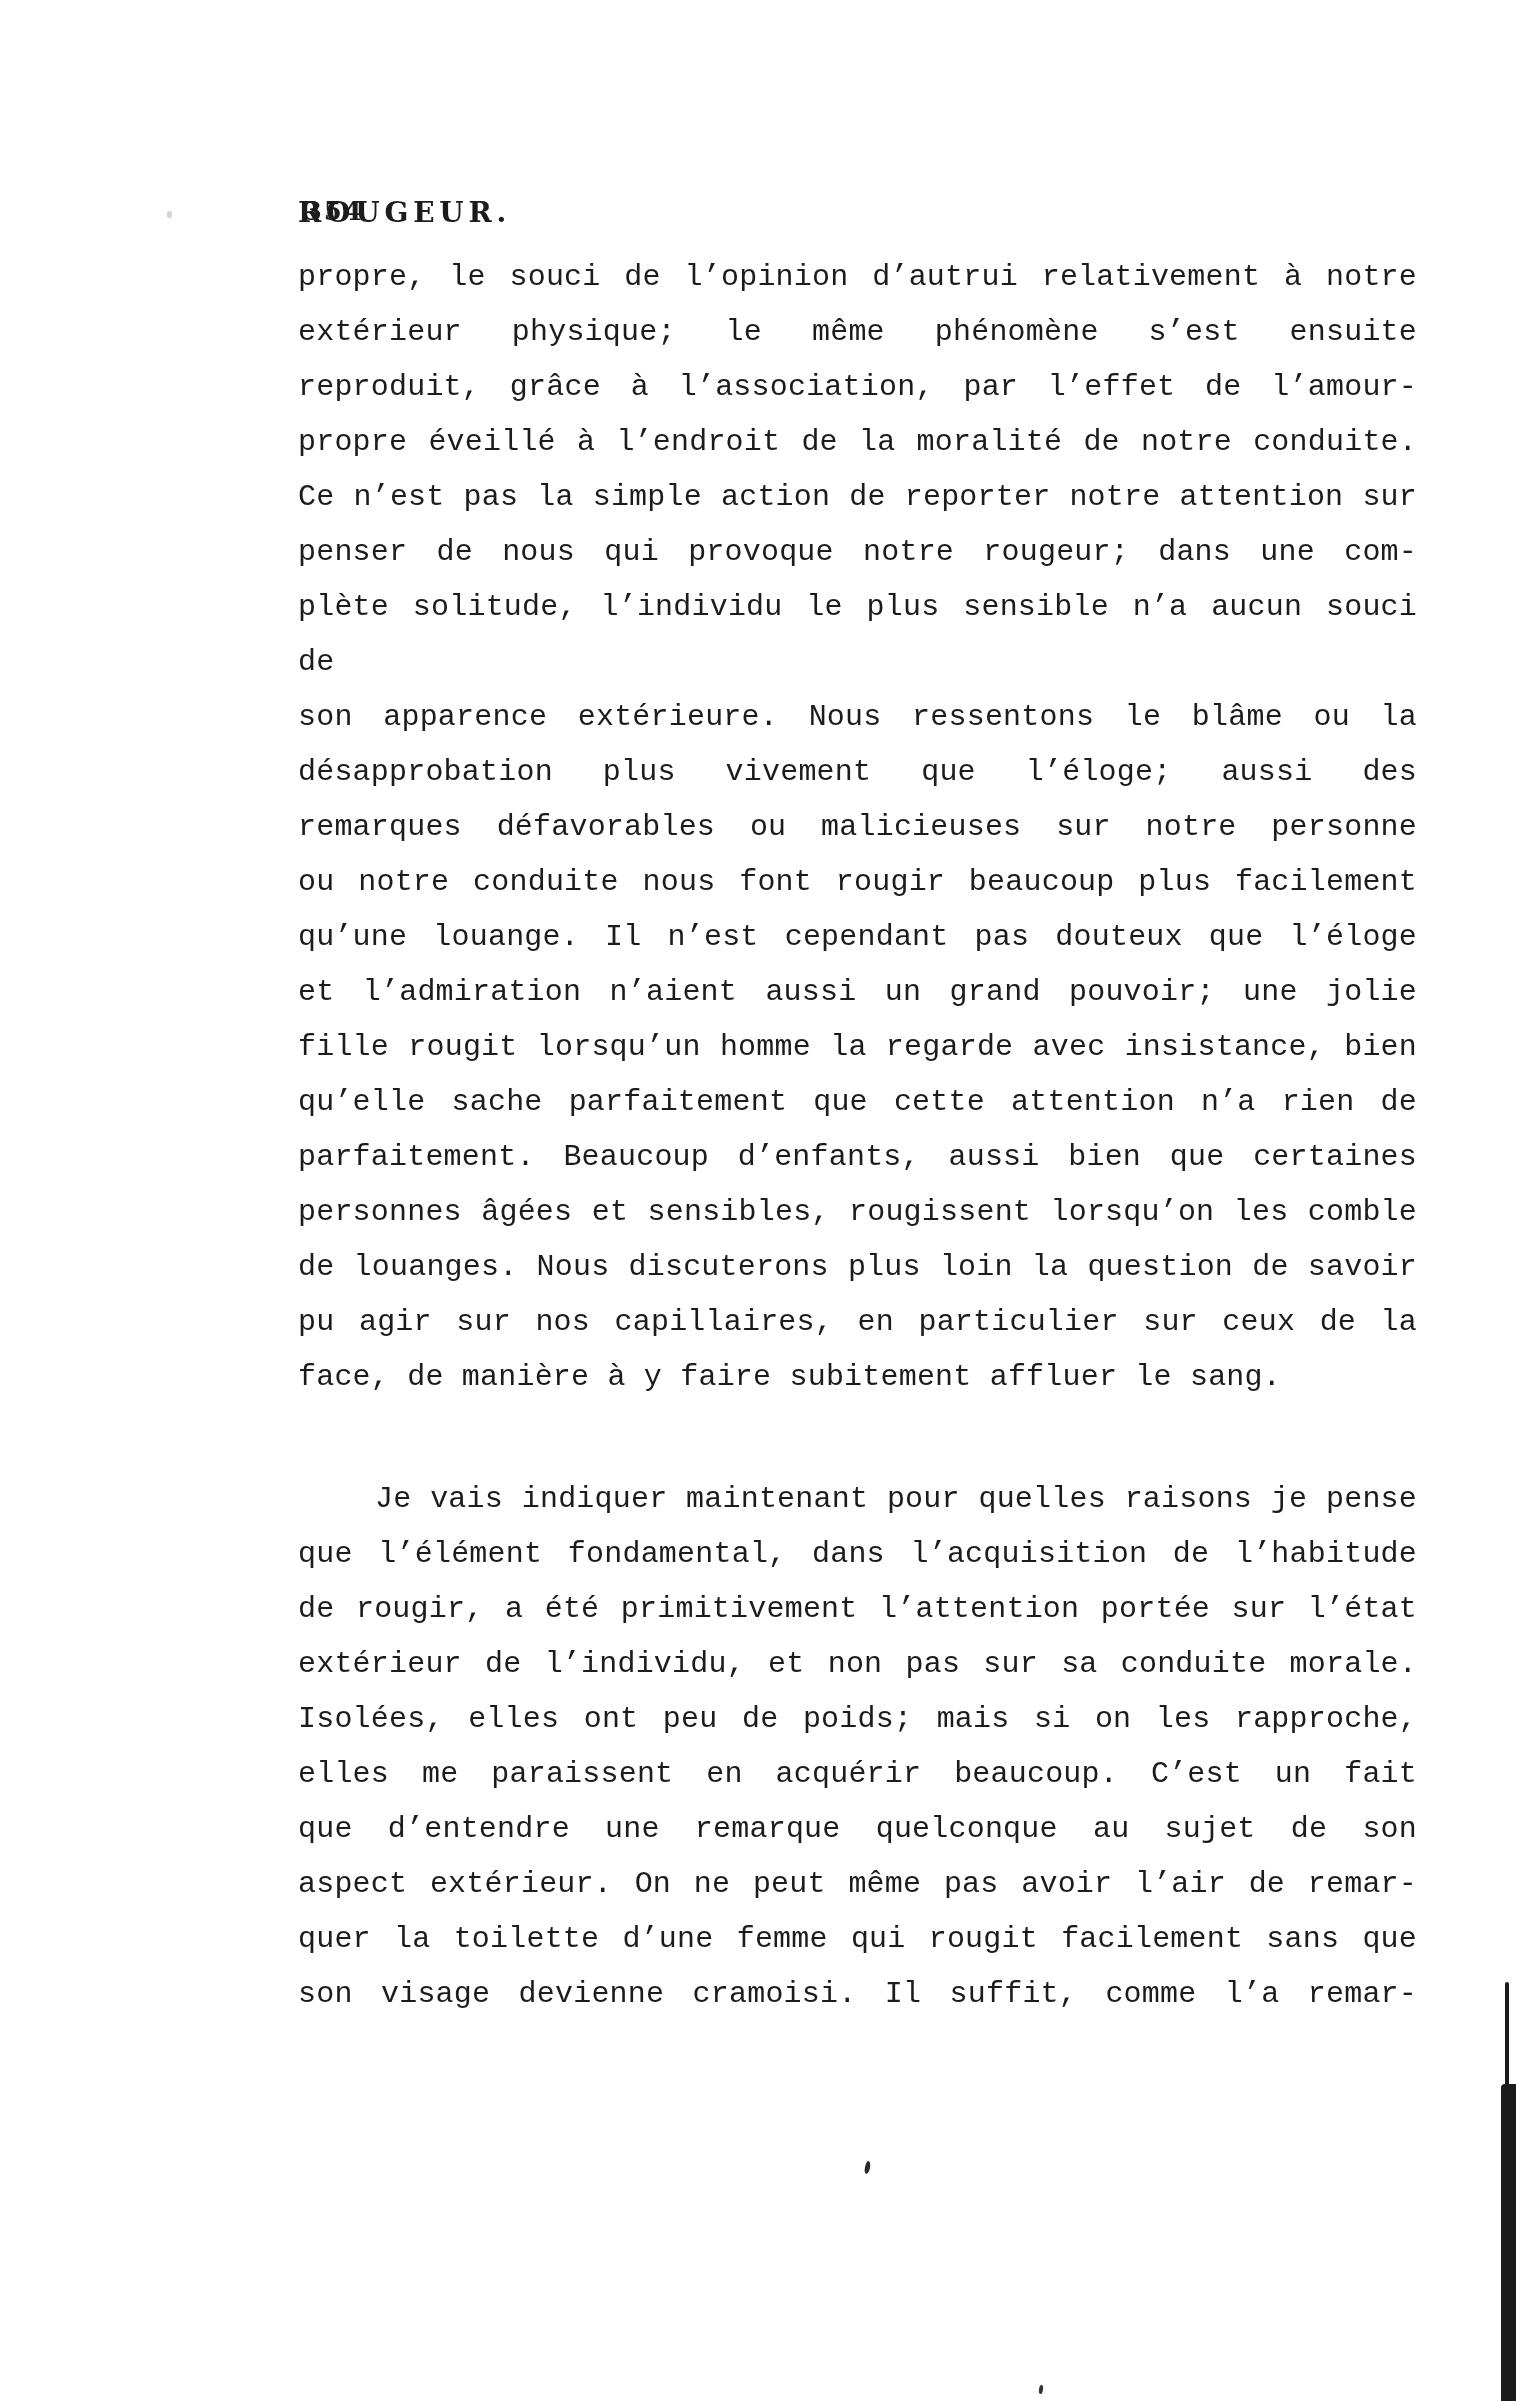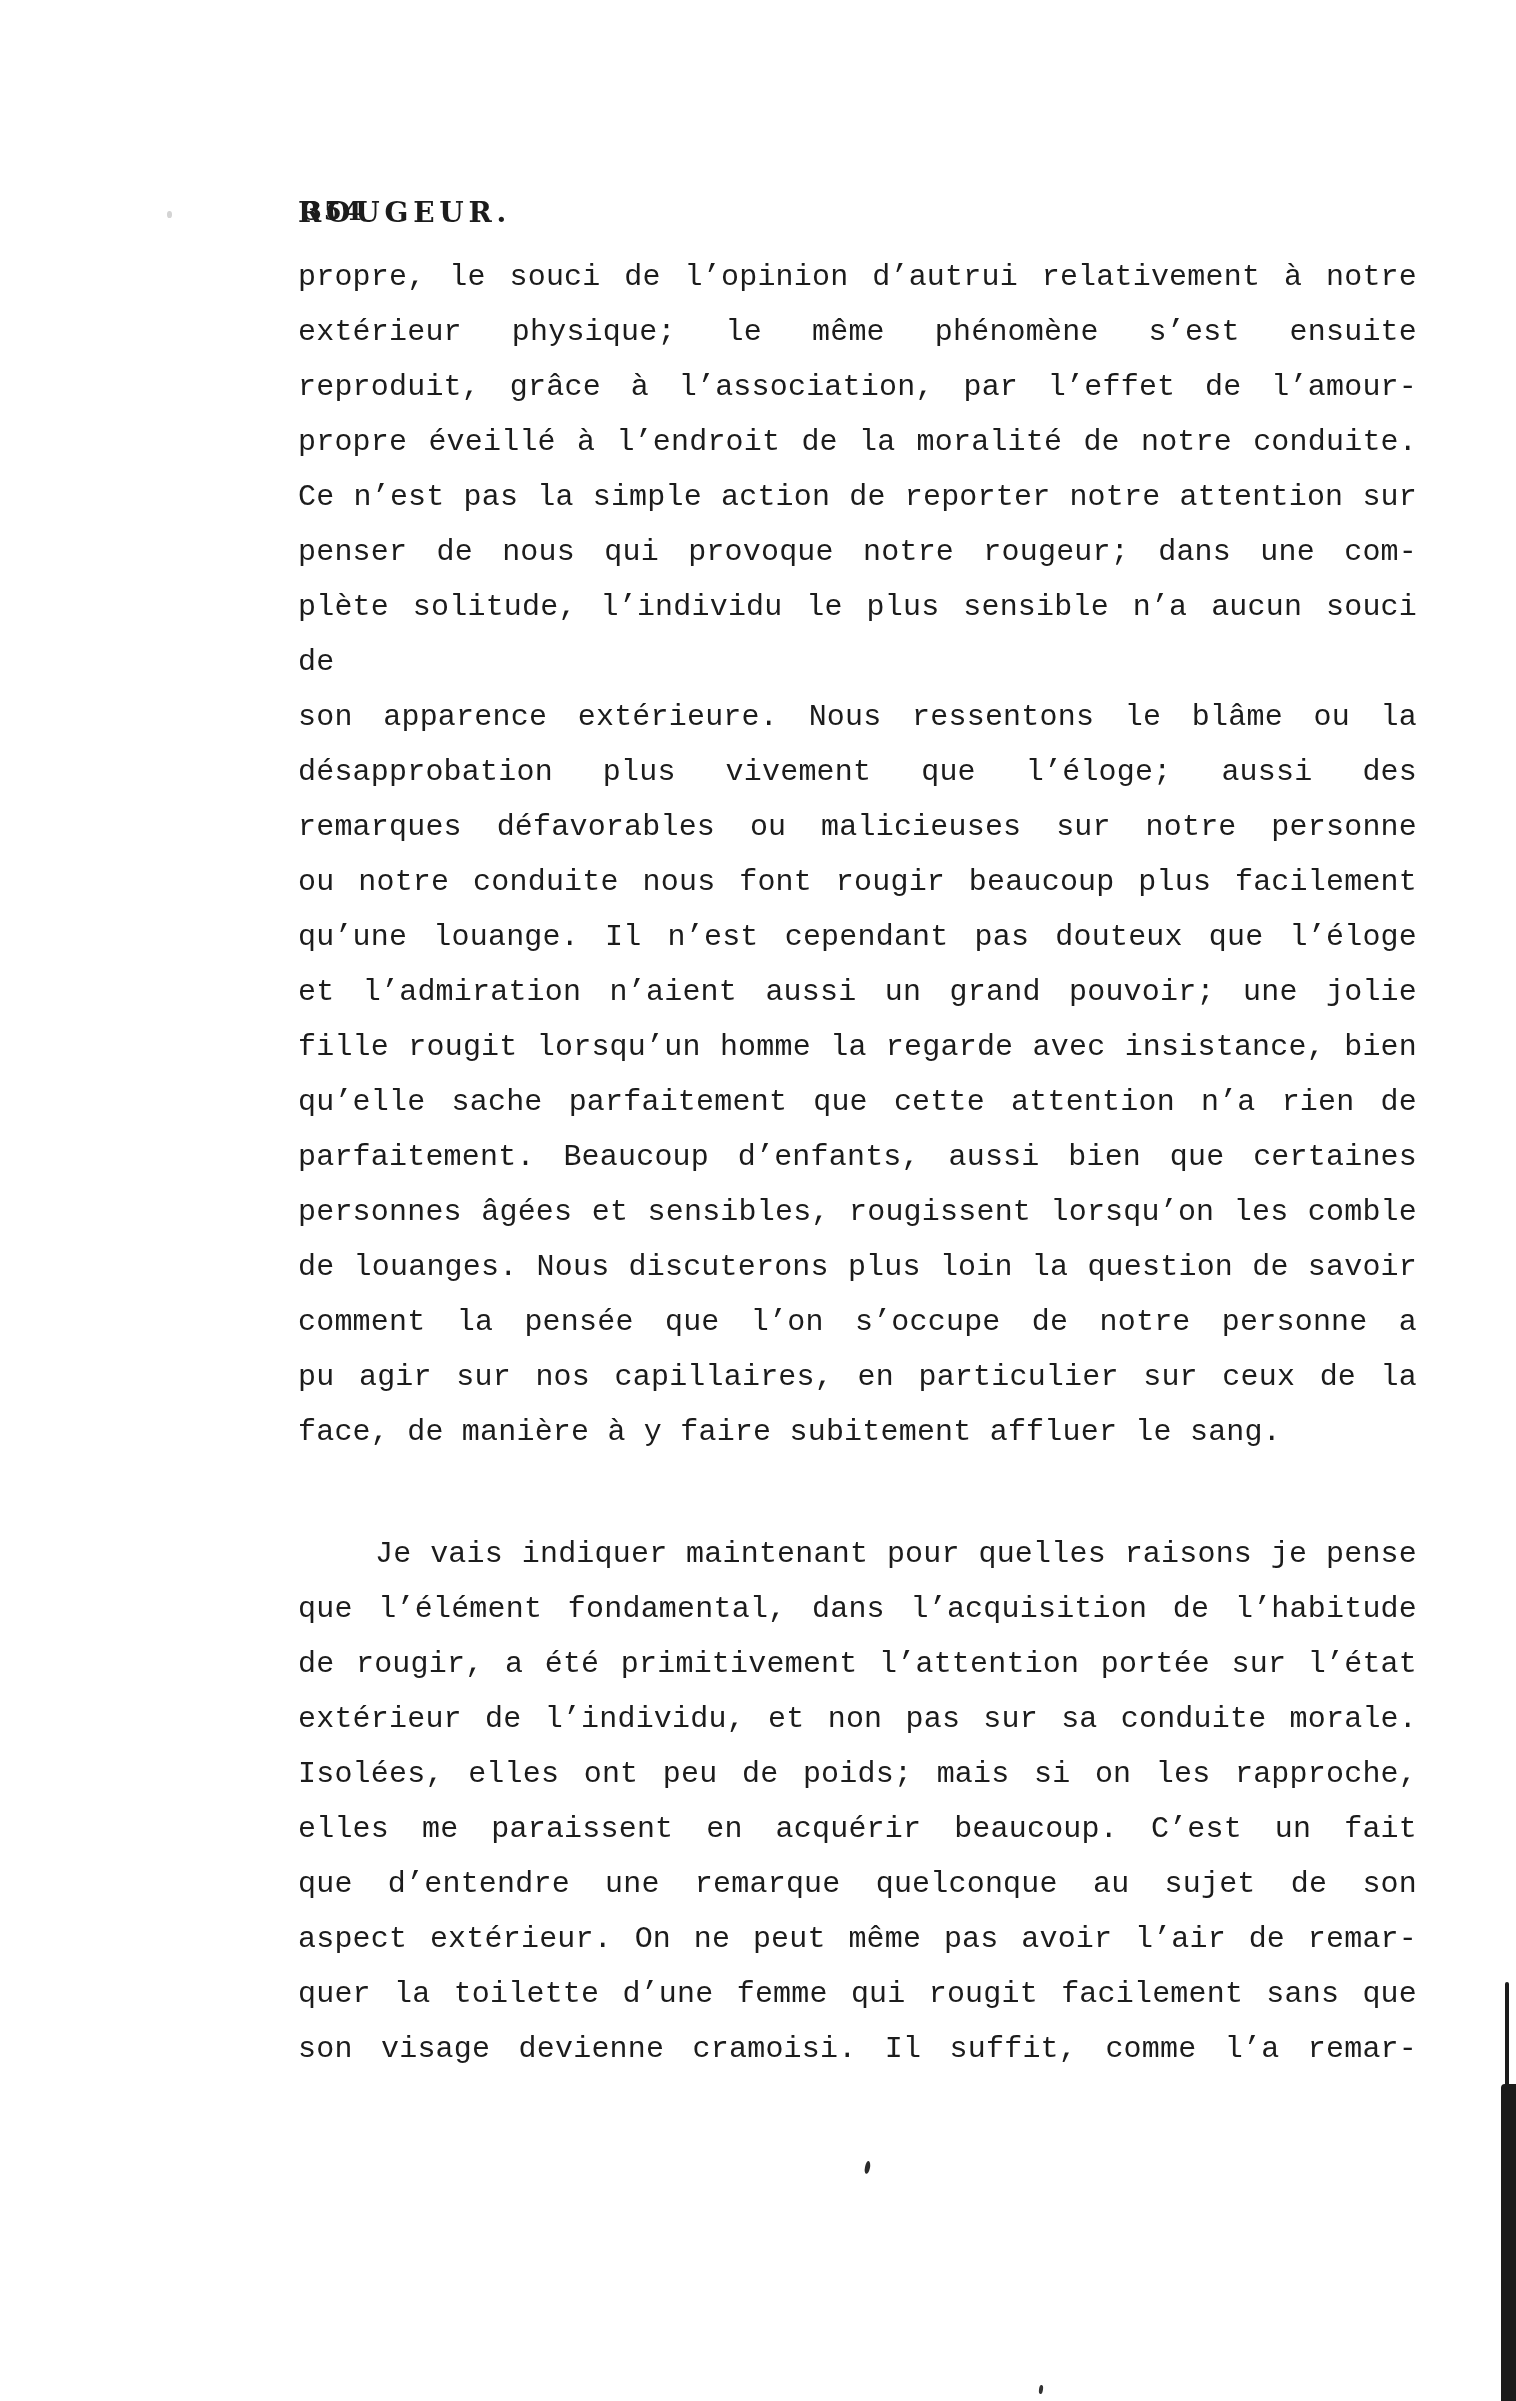--- a/index.html
+++ b/index.html
@@ -131,21 +131,20 @@
         <div class="line">désapprobation plus vivement que l’éloge; aussi des</div>
         <div class="line">remarques défavorables ou malicieuses sur notre personne</div>
         <div class="line">ou notre conduite nous font rougir beaucoup plus facilement</div>
         <div class="line">qu’une louange. Il n’est cependant pas douteux que l’éloge</div>
         <div class="line">et l’admiration n’aient aussi un grand pouvoir; une jolie</div>
         <div class="line">fille rougit lorsqu’un homme la regarde avec insistance, bien</div>
         <div class="line">qu’elle sache parfaitement que cette attention n’a rien de</div>
         <div class="line">parfaitement. Beaucoup d’enfants, aussi bien que certaines</div>
         <div class="line">personnes âgées et sensibles, rougissent lorsqu’on les comble</div>
         <div class="line">de louanges. Nous discuterons plus loin la question de savoir</div>
-        <div class="line">comment la pensée que l’on s’occupe de notre personne a</div>
         <div class="line">pu agir sur nos capillaires, en particulier sur ceux de la</div>
         <div class="line">face, de manière à y faire subitement affluer le sang.</div>
       </div>
     <div class="para para-2">
         <div class="line">Je vais indiquer maintenant pour quelles raisons je pense</div>
         <div class="line">que l’élément fondamental, dans l’acquisition de l’habitude</div>
         <div class="line">de rougir, a été primitivement l’attention portée sur l’état</div>
         <div class="line">extérieur de l’individu, et non pas sur sa conduite morale.</div>
         <div class="line">Isolées, elles ont peu de poids; mais si on les rapproche,</div>
         <div class="line">elles me paraissent en acquérir beaucoup. C’est un fait</div>

